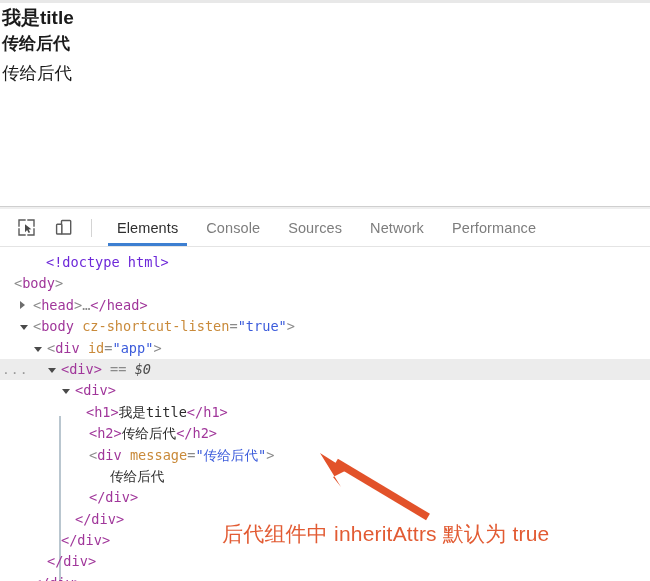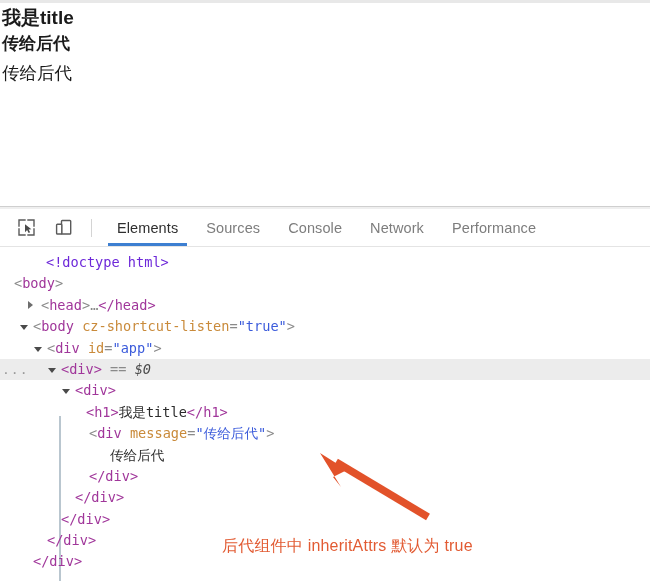--- a/index.html
+++ b/index.html
@@ -204,22 +204,22 @@
     left: 59px;
     top: 0;
     width: 1.5px;
     background: #b9c6cf;
   }
 
   
   .annotation-text {
     position: absolute;
     left: 222px;
-    top: 536px;
-    font-size: 16px;
+    top: 520px;
+    font-size: 21px;
     color: #e25b33;
     font-family: "Liberation Sans", sans-serif;
     white-space: nowrap;
     letter-spacing: .2px;
     text-align: right;
   }
   .arrow-svg {
     position: absolute;
     left: 300px;
     top: 445px;
@@ -260,24 +260,24 @@
       </svg>
     </div>
 
     <div class="tb-sep"></div>
 
     <div class="tb-tabs">
       <div class="tb-tab active">
         <span>Elements</span>
       </div>
       <div class="tb-tab">
+        <span>Console</span>
+      </div>
+      <div class="tb-tab">
         <span>Sources</span>
-      </div>
-      <div class="tb-tab">
-        <span>Console</span>
       </div>
       <div class="tb-tab">
         <span>Network</span>
       </div>
       <div class="tb-tab">
         <span>Performance</span>
       </div>
     </div>
   </div>
 
@@ -286,21 +286,21 @@
     <div class="guide-line" style="top:169px; height:172px;"></div>
 
     <div class="dom-row" style="padding-left:14px;">
       <span class="doct">&lt;!doctype html&gt;</span>
     </div>
 
     <div class="dom-row" style="padding-left:14px;">
       <span class="punc">&lt;</span><span class="tag">body</span><span class="punc">&gt;</span>
     </div>
 
-    <div class="dom-row" style="padding-left:20px;margin-left:8px;">
+    <div class="dom-row" style="padding-left:20px;">
       <span class="tw"><i class="tri closed"></i></span><span class="punc">&lt;</span><span class="tag">head</span><span class="punc">&gt;</span><span class="punc">…</span><span class="tag">&lt;/head&gt;</span>
     </div>
 
     <div class="dom-row" style="padding-left:20px;">
       <span class="tw"><i class="tri open"></i></span><span class="punc">&lt;</span><span class="tag">body</span><span class="punc">&nbsp;</span><span class="attr">cz-shortcut-listen</span><span class="punc">=</span><span class="val">"true"</span><span class="punc">&gt;</span>
     </div>
 
     <div class="dom-row" style="padding-left:34px;">
       <span class="tw"><i class="tri open"></i></span><span class="punc">&lt;</span><span class="tag">div</span><span class="punc">&nbsp;</span><span class="attr">id</span><span class="punc">=</span><span class="val">"app"</span><span class="punc">&gt;</span>
     </div>
@@ -310,20 +310,23 @@
     </div>
 
     <div class="dom-row" style="padding-left:62px;">
       <span class="tw"><i class="tri open"></i></span><span class="tag">&lt;div&gt;</span>
     </div>
 
     <div class="dom-row" style="padding-left:86px;">
       <span class="tag">&lt;h1&gt;</span><span class="txt">我是title</span><span class="tag">&lt;/h1&gt;</span>
     </div>
 
+    <div class="dom-row" style="padding-left:89px;">
+      <span class="tag">&lt;h2&gt;</span><span class="txt">传给后代</span><span class="tag">&lt;/h2&gt;</span>
+    </div>
 
     <div class="dom-row" style="padding-left:89px;">
       <span class="punc">&lt;</span><span class="tag">div</span><span class="punc">&nbsp;</span><span class="attr">message</span><span class="punc">=</span><span class="val">"传给后代"</span><span class="punc">&gt;</span>
     </div>
 
     <div class="dom-row" style="padding-left:110px;">
       <span class="txt">传给后代</span>
     </div>
 
     <div class="dom-row" style="padding-left:89px;">

